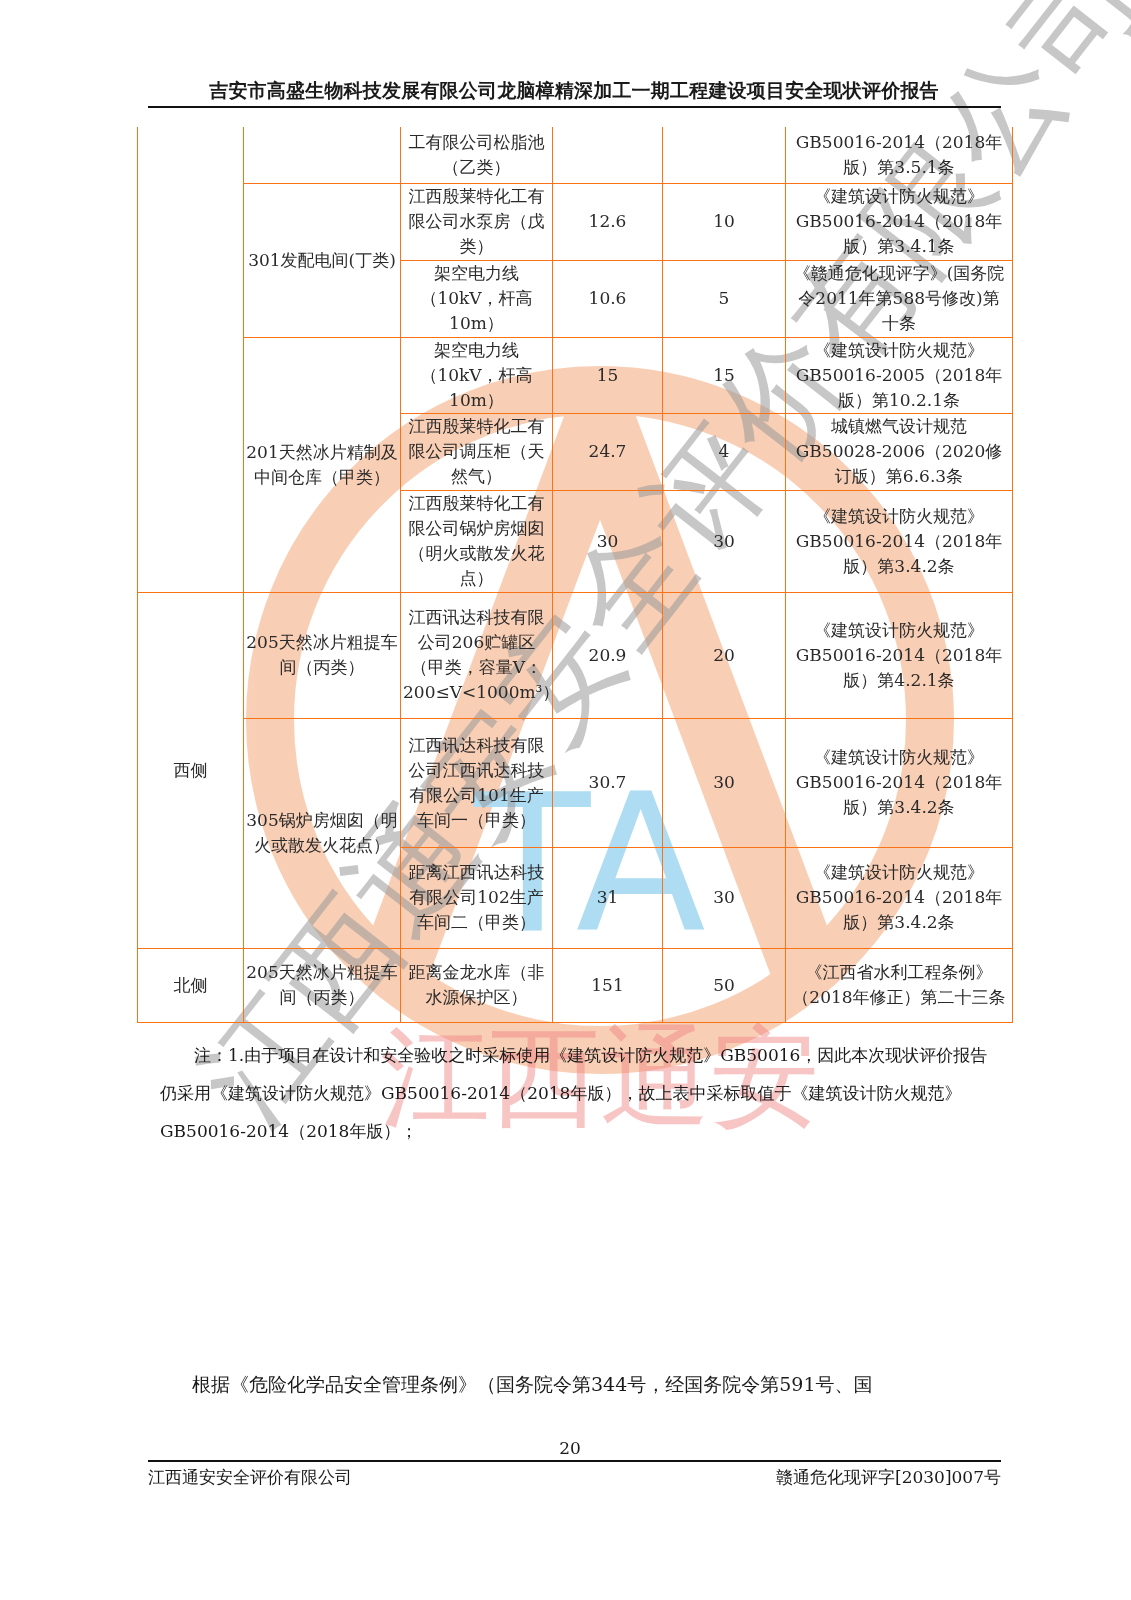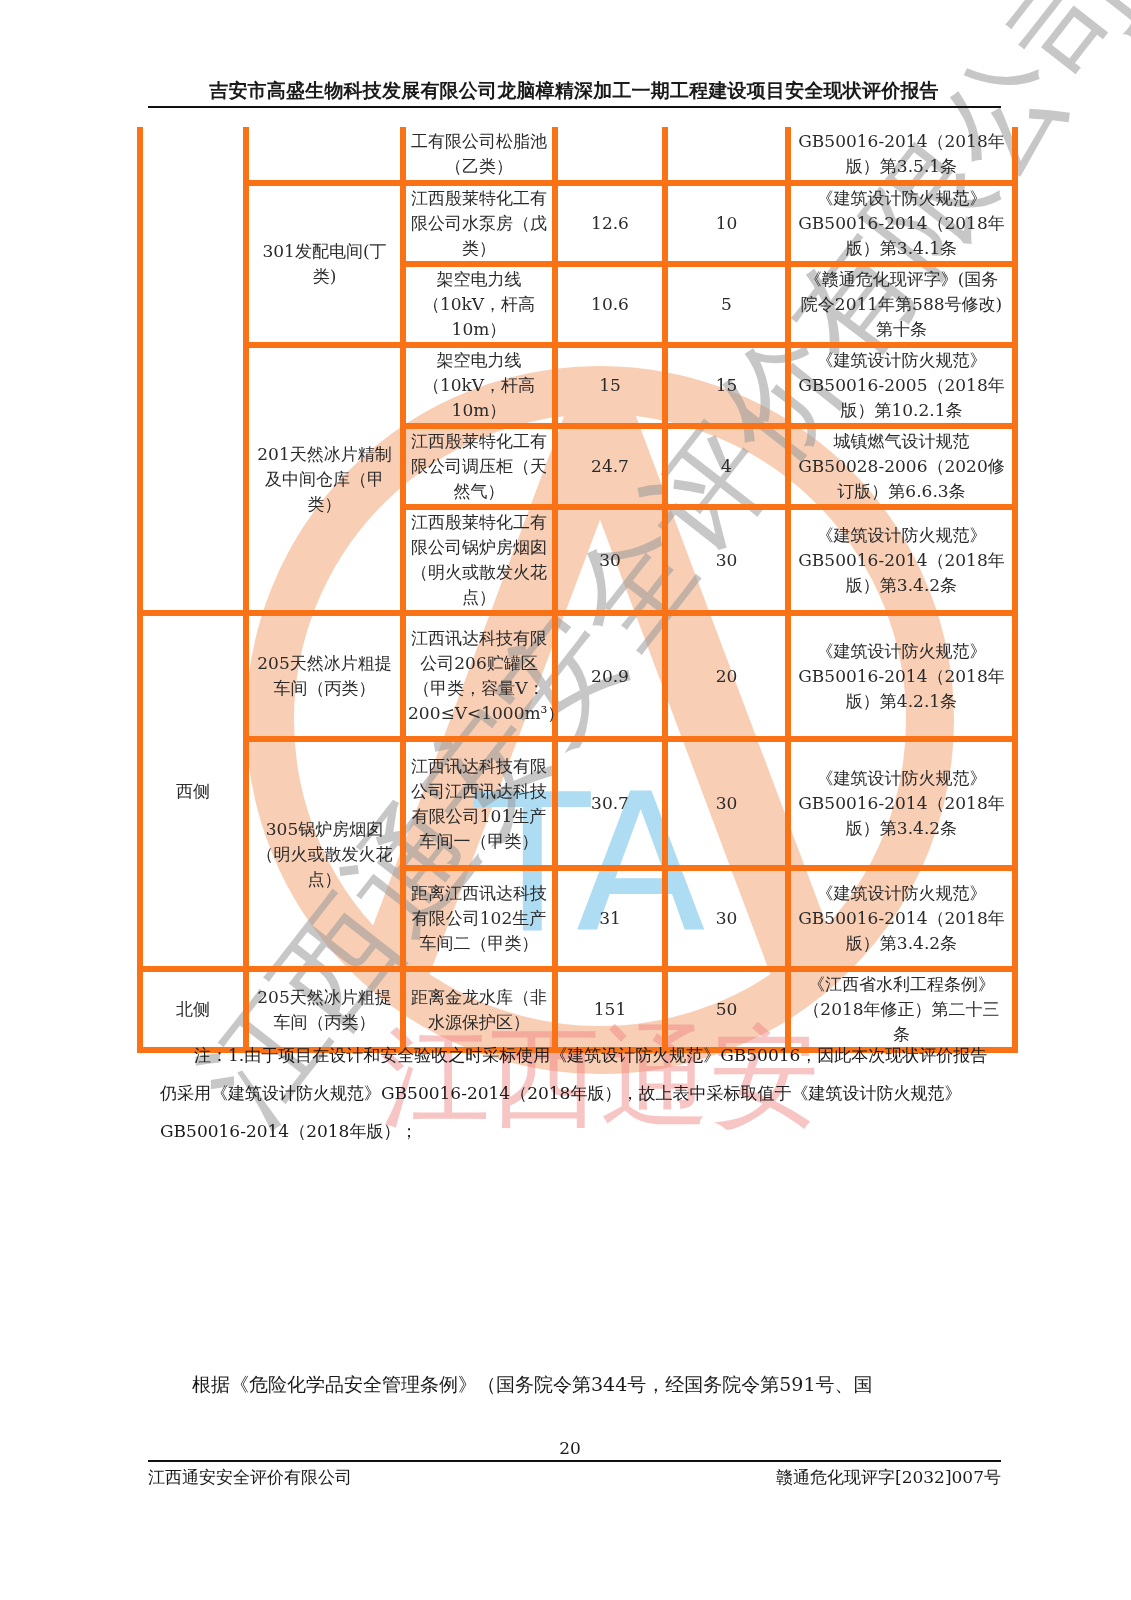--- a/index.html
+++ b/index.html
@@ -3,21 +3,21 @@
 <meta charset="utf-8">
 <style>
   html, body { margin:0; padding:0; background:#ffffff; }
   body { width:1131px; height:1600px; position:relative; overflow:hidden;
          font-family:"DejaVu Serif","Liberation Serif",serif; color:#1a1a1a; }
   .page-header { position:absolute; left:148px; top:78px; width:852px; text-align:center;
                  font-size:19px; letter-spacing:0.2px;font-weight:bold; }
   .header-rule { position:absolute; left:148px; top:106px; width:853px; height:2px; background:#111; }
   table.dist { position:absolute; left:137px; top:127px; border-collapse:collapse; table-layout:fixed;
                width:875px; font-size:17px; line-height:25px; }
-  table.dist td { border:6px solid #f97316; text-align:center; vertical-align:middle; padding:0 2px;
+  table.dist td { border:1px solid #f97316; text-align:center; vertical-align:middle; padding:0 2px;
                   color:#2a2a2a; }
   table.dist tr.r0 td { border-top:none; }
   table.dist td.c3 { padding:0 6px; }
   .notes { position:absolute; left:148px; top:1024px; width:853px; font-size:17px; line-height:38px; }
   .notes p { margin:12px; }
   .indent { text-indent:34px; }
   .indent2 { text-indent:76px; }
   .body-para { position:absolute; left:148px; top:1350px; width:853px; font-size:19px; line-height:30px;
                text-indent:44px; }
   .page-number { position:absolute; left:540px; top:1438px; width:60px; text-align:center; font-size:17px; }
@@ -127,13 +127,13 @@
 
 <div class="notes">
   <p class="indent">注：1.由于项目在设计和安全验收之时采标使用《建筑设计防火规范》GB50016，因此本次现状评价报告仍采用《建筑设计防火规范》GB50016-2014（2018年版），故上表中采标取值于《建筑设计防火规范》GB50016-2014（2018年版）；</p>
 </div>
 
 <p class="body-para">根据《危险化学品安全管理条例》（国务院令第344号，经国务院令第591号、国</p>
 
 <div class="page-number">20</div>
 <div class="footer-rule"></div>
 <div class="footer-left">江西通安安全评价有限公司</div>
-<div class="footer-right">赣通危化现评字[2032]007号</div>
+<div class="footer-right">赣通危化现评字[2030]007号</div>
 
 </body></html>

